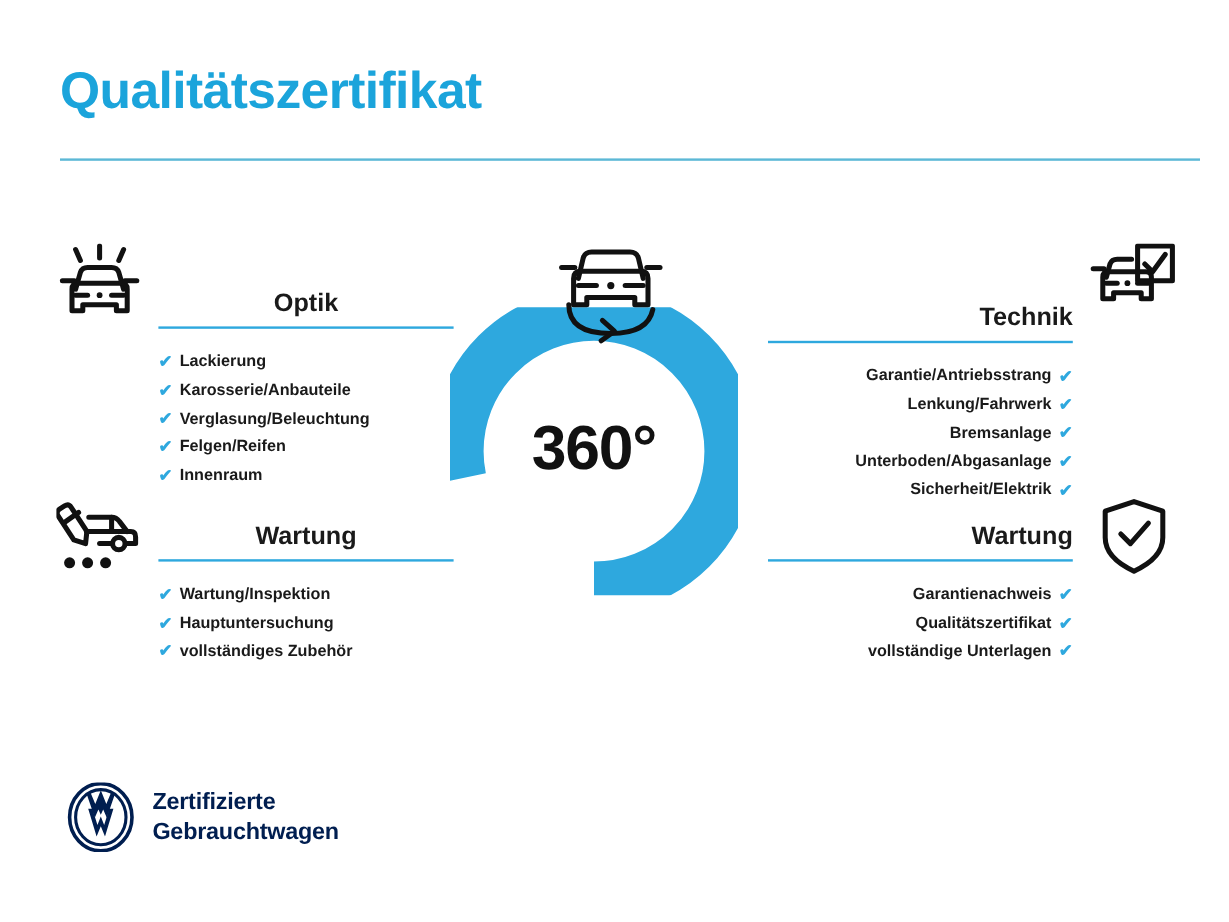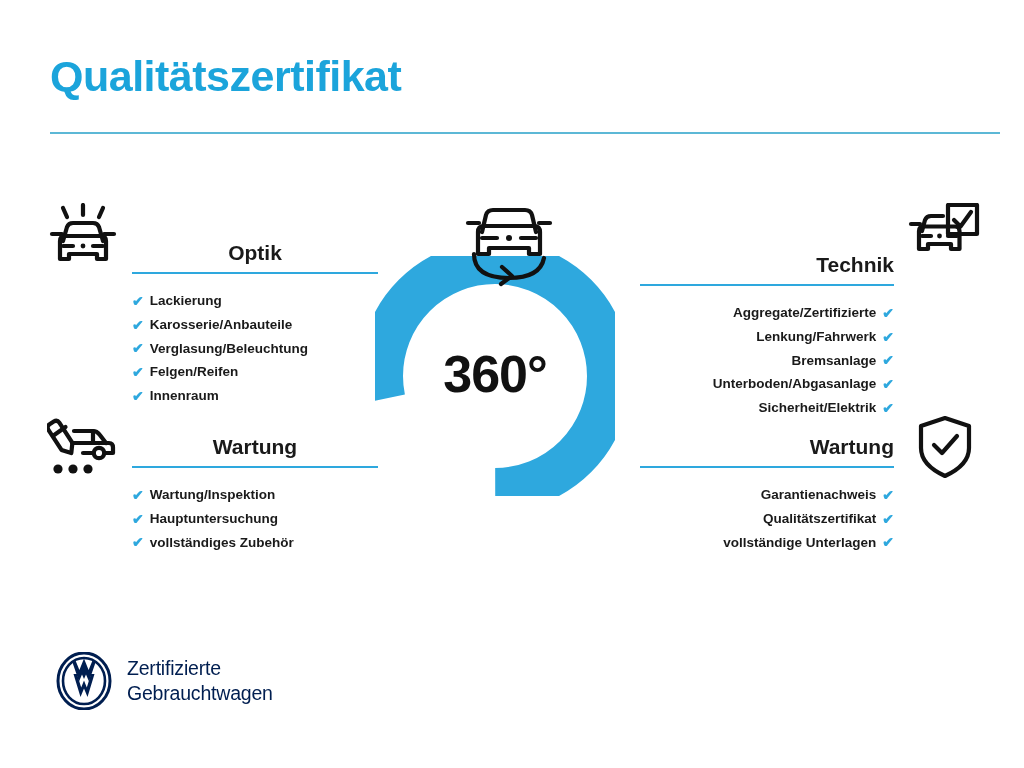--- a/index.html
+++ b/index.html
@@ -158,21 +158,21 @@
     position: absolute;
     left: 55px;
     top: 652px;
     display: flex;
     align-items: center;
     gap: 14px;
   }
   #vw-mark { flex: none; }
   #footer-text {
     font-size: 19.5px;
-    font-weight: 400;
+    font-weight: 700;
     color: #001E50;
     line-height: 25px;
     letter-spacing: -0.2px;
   }
   #footer-text div { white-space: nowrap; }
 </style>
 </head>
 <body>
 
 <div id="page">
@@ -309,21 +309,21 @@
     </ul>
   </div>
 
   <div class="section right" id="sec-technik">
     <div class="sec-head">
       <div class="sec-title">Technik</div>
       <div class="sec-rule"></div>
     </div>
     <ul class="sec-list">
       <li>
-          <span>Aggregate/Zertifizierte</span>
+          <span>Garantie/Antriebsstrang</span>
           <span class="check">✔</span>
         </li>
       <li>
           <span>Lenkung/Fahrwerk</span>
           <span class="check">✔</span>
         </li>
       <li>
           <span>Bremsanlage</span>
           <span class="check">✔</span>
         </li>

